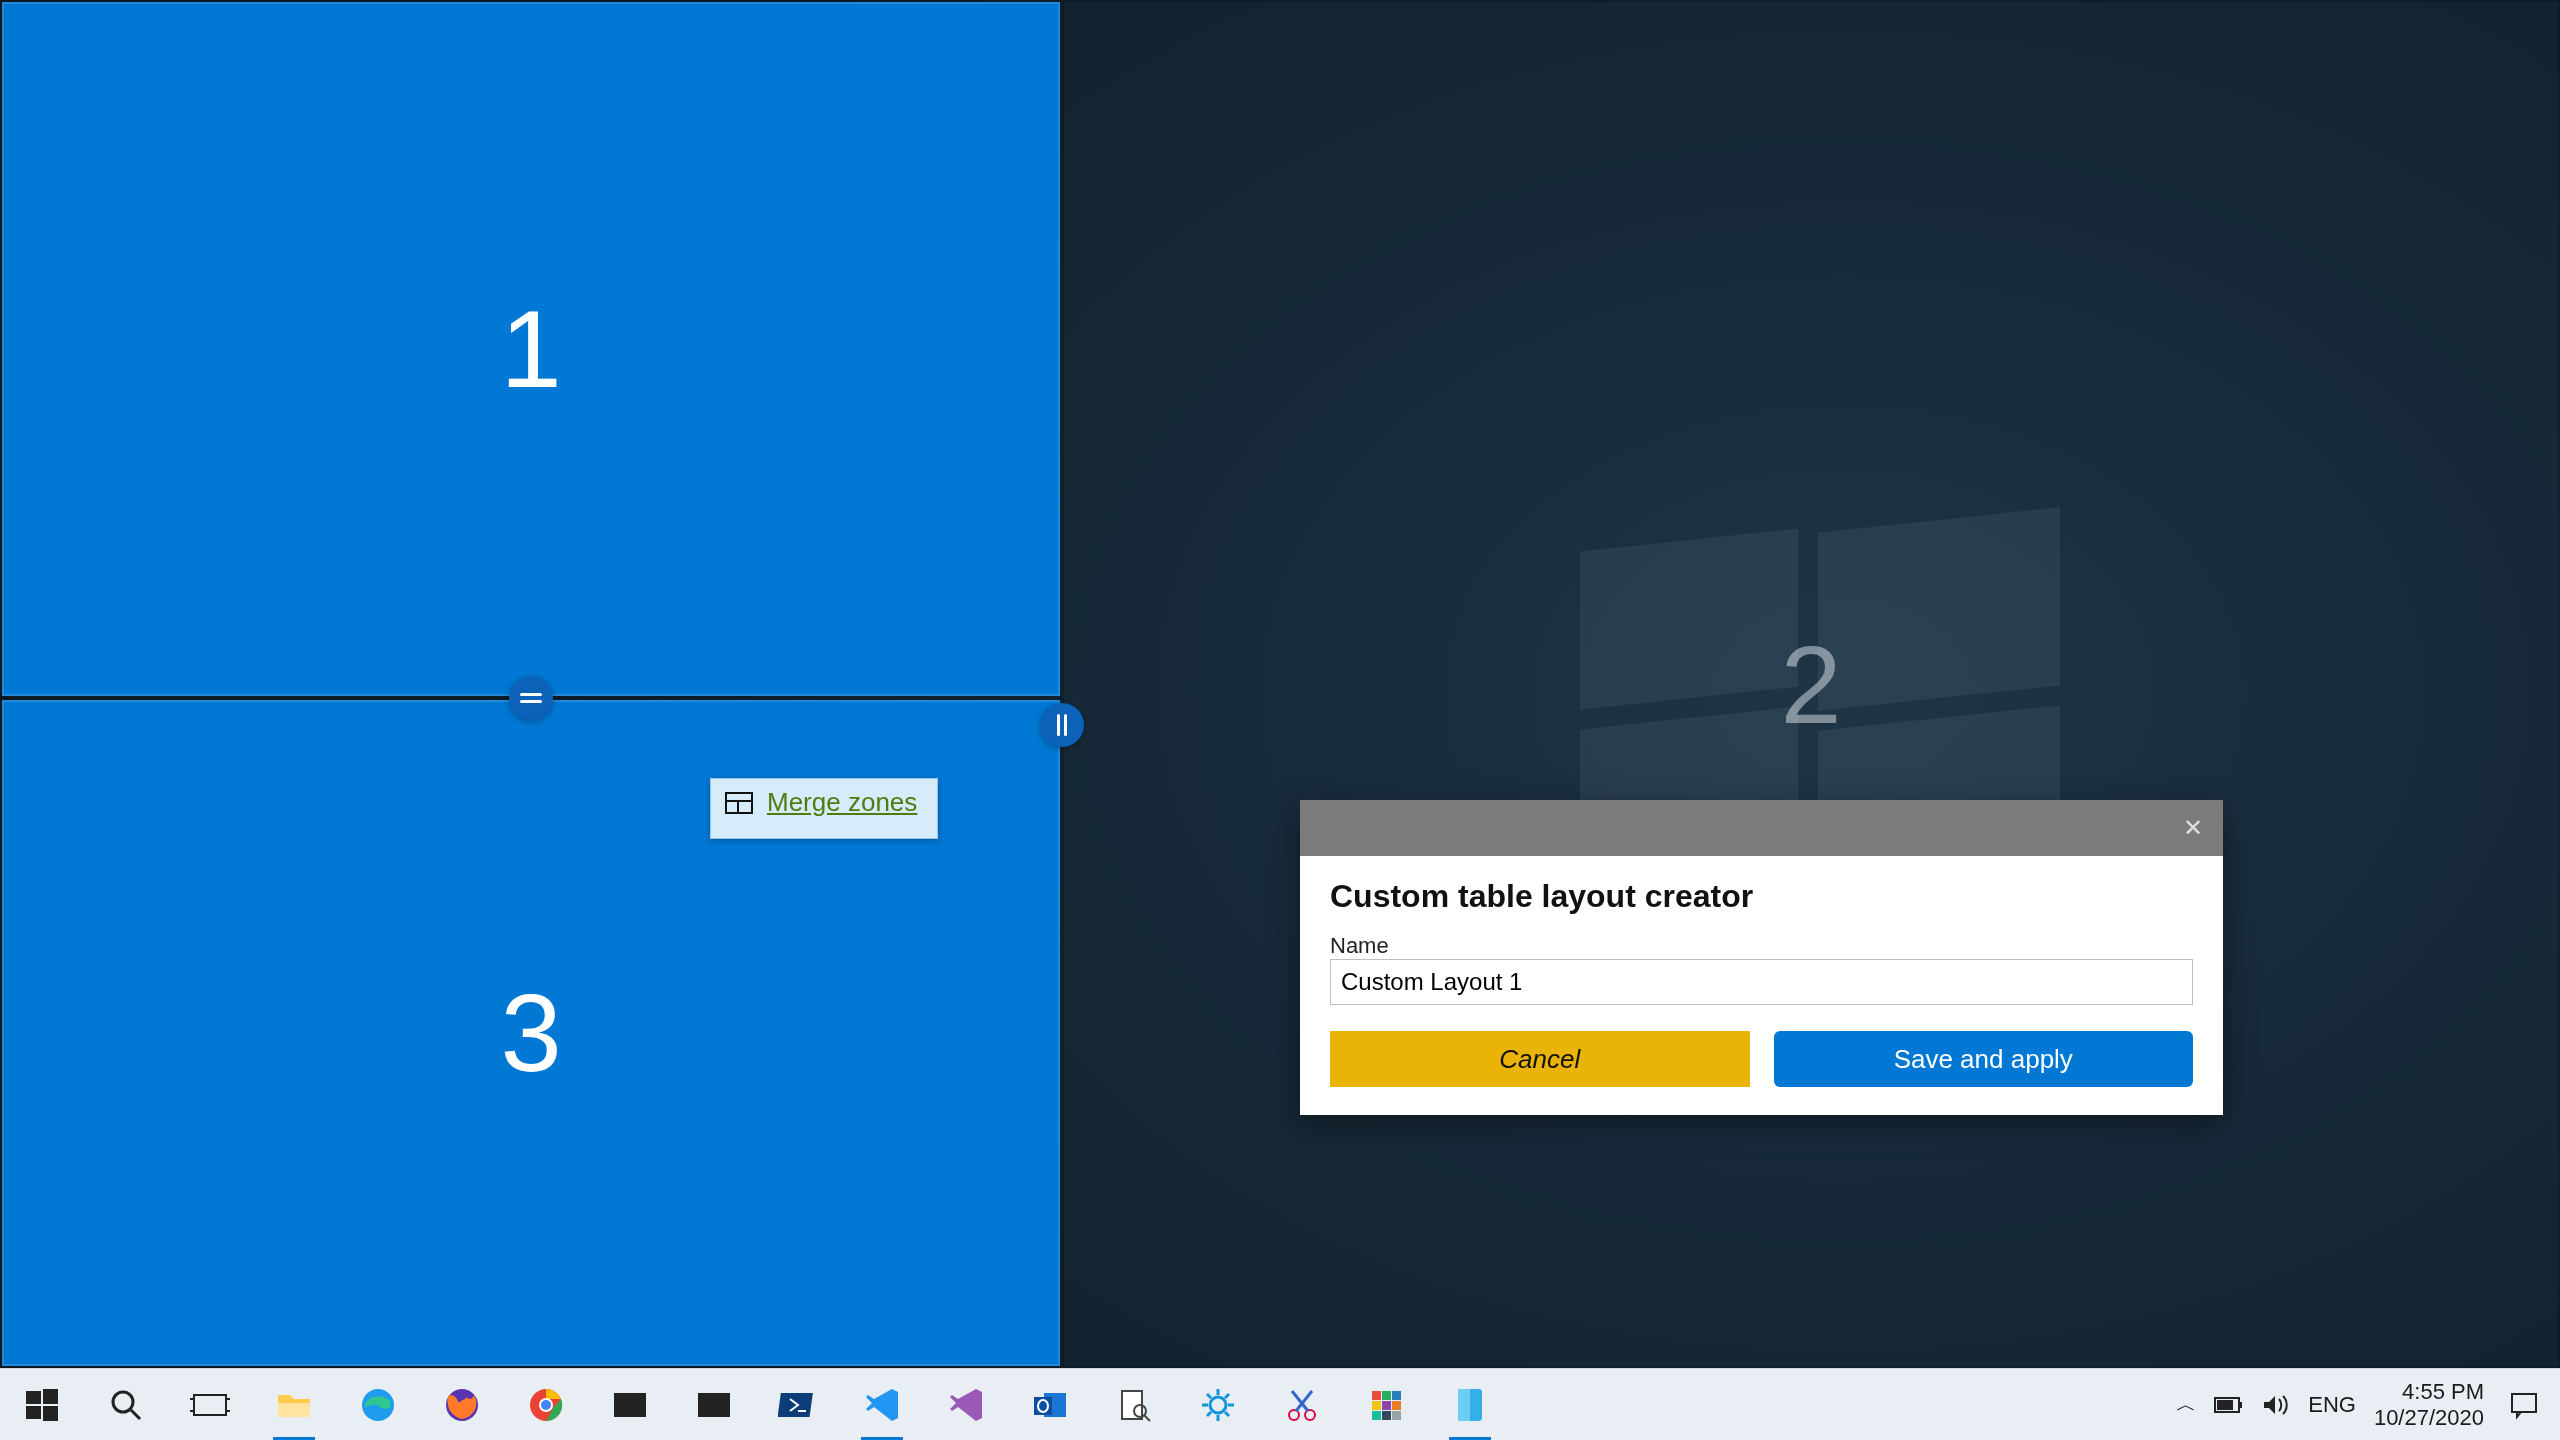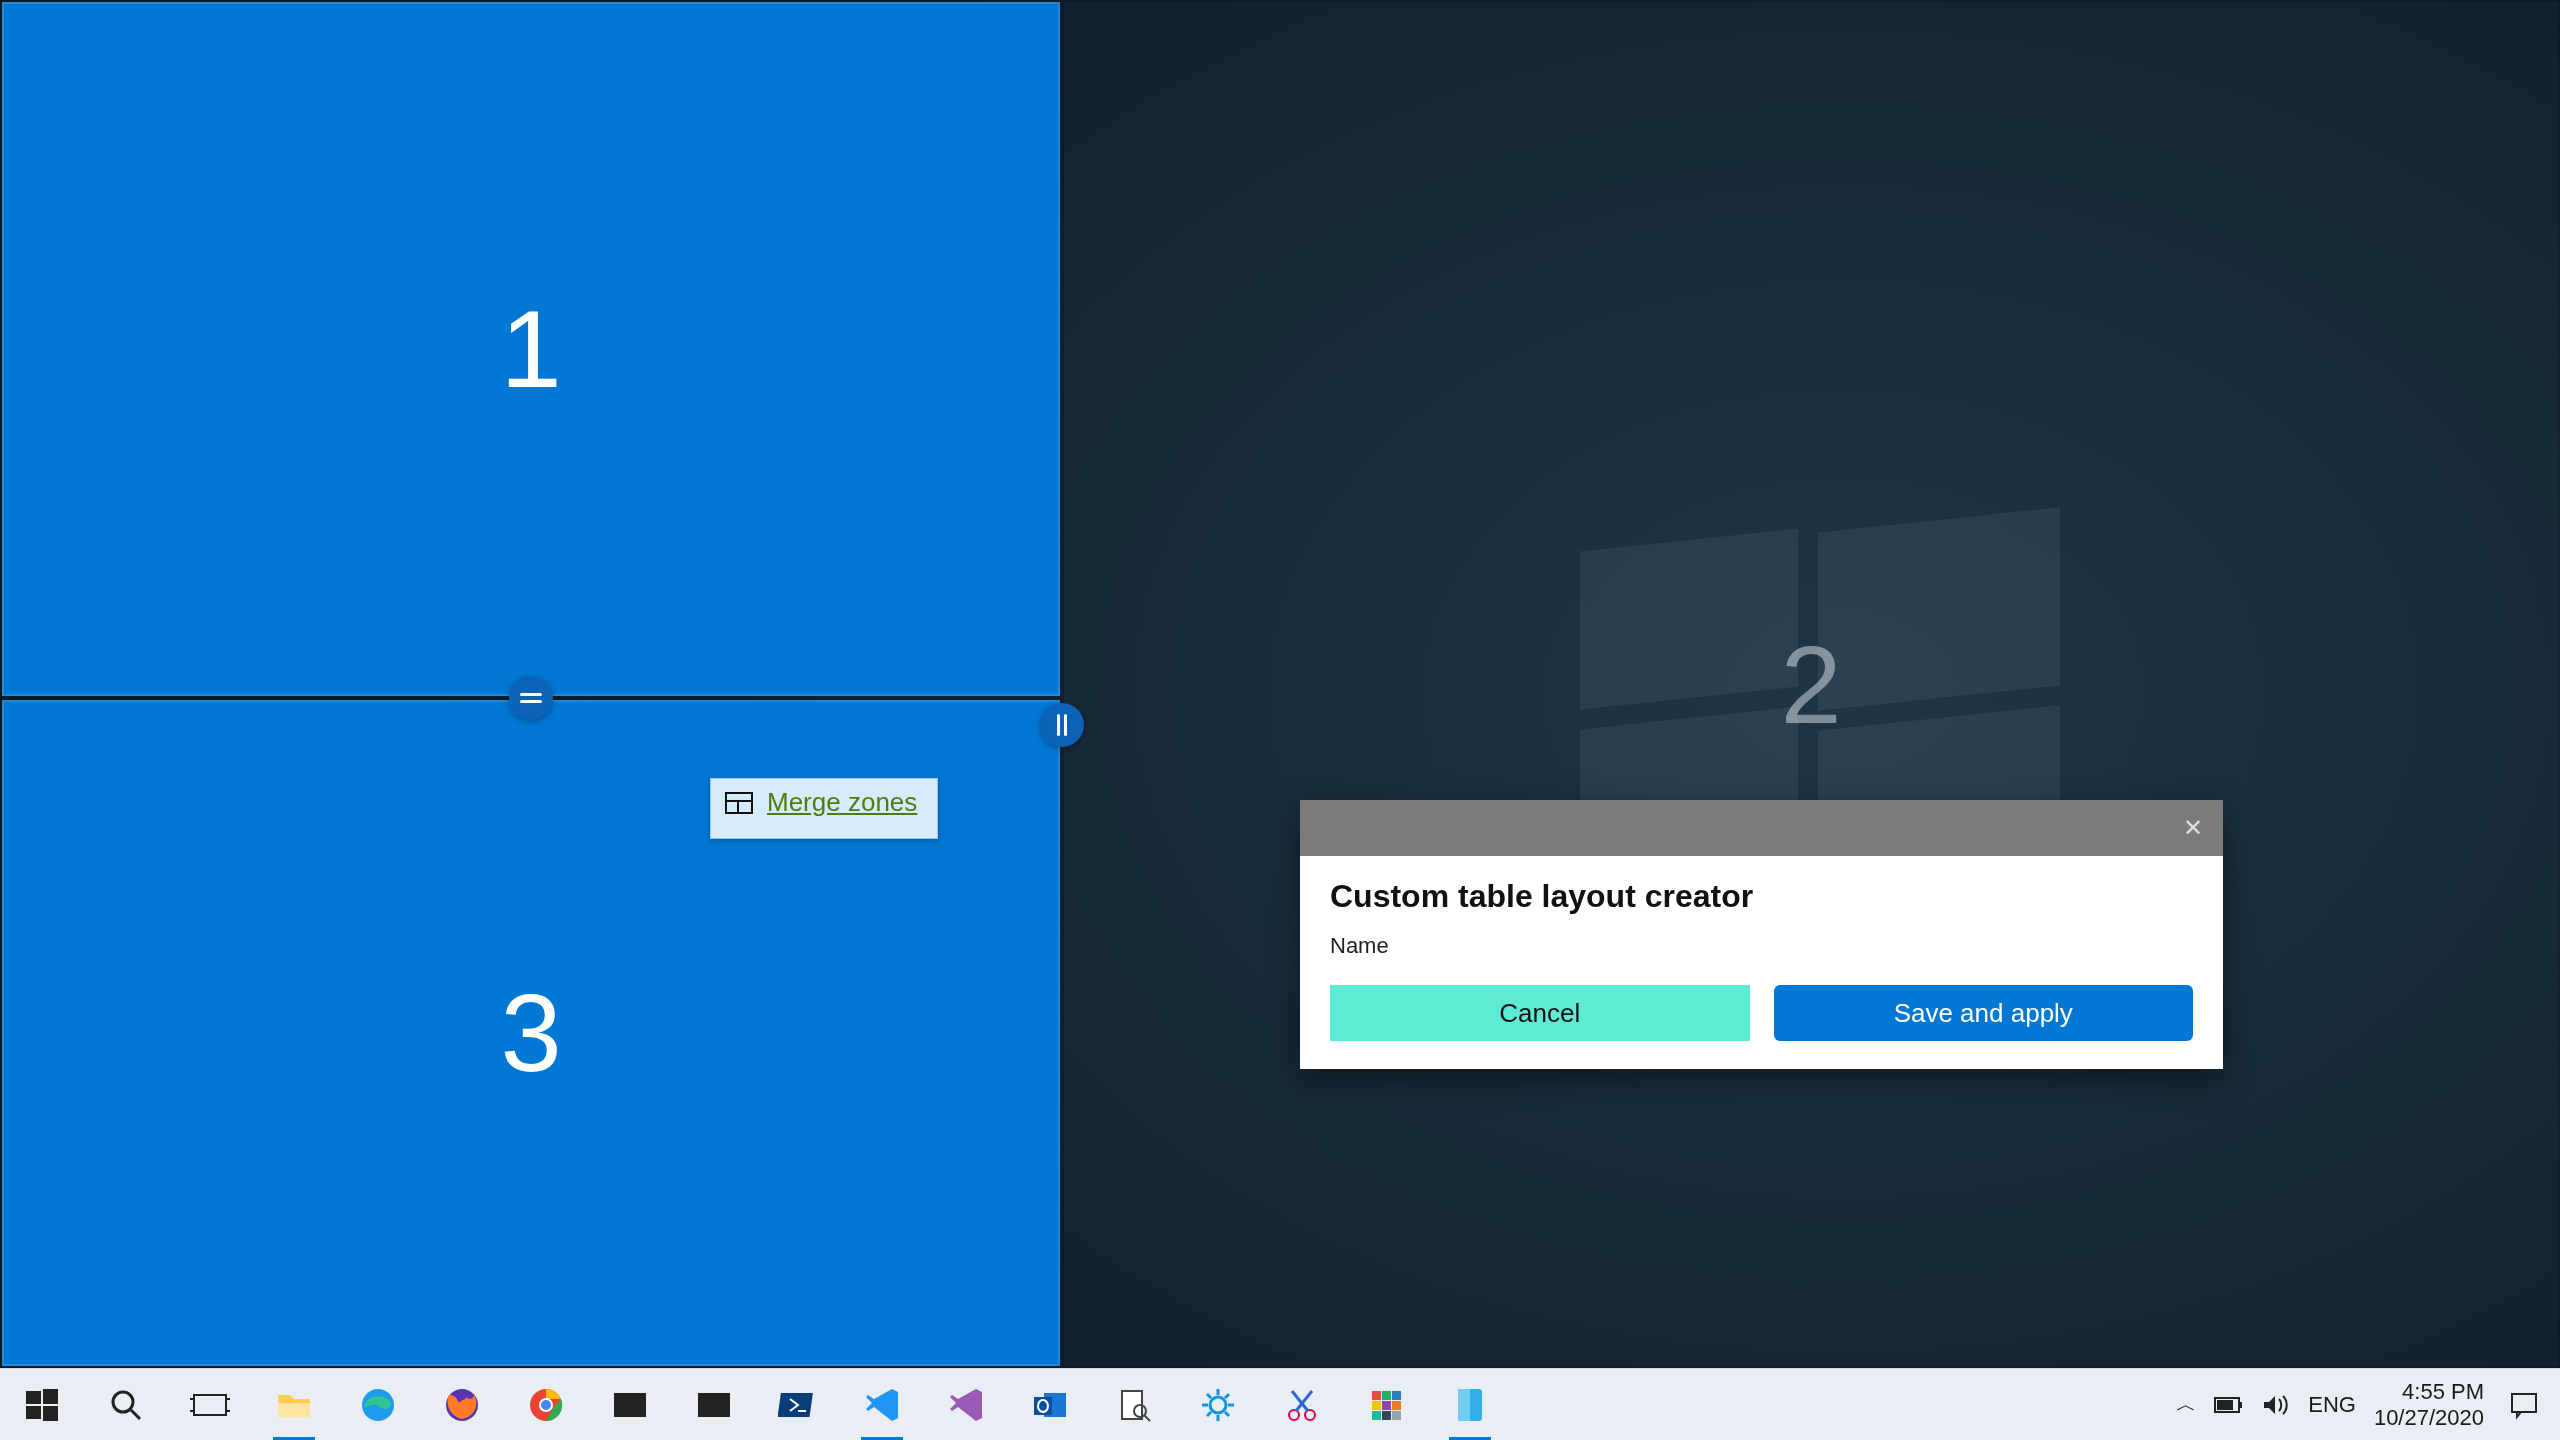--- a/index.html
+++ b/index.html
@@ -141,21 +141,21 @@
 .dialog input[type=text] {
   width: 100%;
   font-size: 24px;
   padding: 8px 10px;
   border: 1px solid #bfbfbf;
 }
 .dialog .button-row { display:flex; gap: 24px; margin-top: 26px; }
 .dialog .button-row button {
   flex:1; height:56px; font-size:26px; border:none; cursor:pointer;
 }
-.dialog .btn-cancel { background:#5eead4; color:#111; }
+.dialog .btn-cancel { background:#eab308; color:#111;font-style:italic; }
 .dialog .btn-save   { background:#0078d4; color:#fff;border-radius:6px; }
 
 
 .win-logo {
   position: absolute;
   left: 1580px; top: 510px;
   width: 480px; height: 380px;
   opacity: .10;
   pointer-events:none;
 }
@@ -240,20 +240,21 @@
 
   <div class="dialog">
     <div class="titlebar">
       <div class="close-x">
         <span>✕</span>
       </div>
     </div>
     <div class="body">
       <h1>Custom table layout creator</h1>
       <label>Name</label>
+      <input type="text" value="Custom Layout 1" style="">
       <div class="button-row">
         <button class="btn-cancel">Cancel</button>
         <button class="btn-save">Save and apply</button>
       </div>
     </div>
   </div>
 
   <div class="taskbar">
     <div class="left-icons">
 

